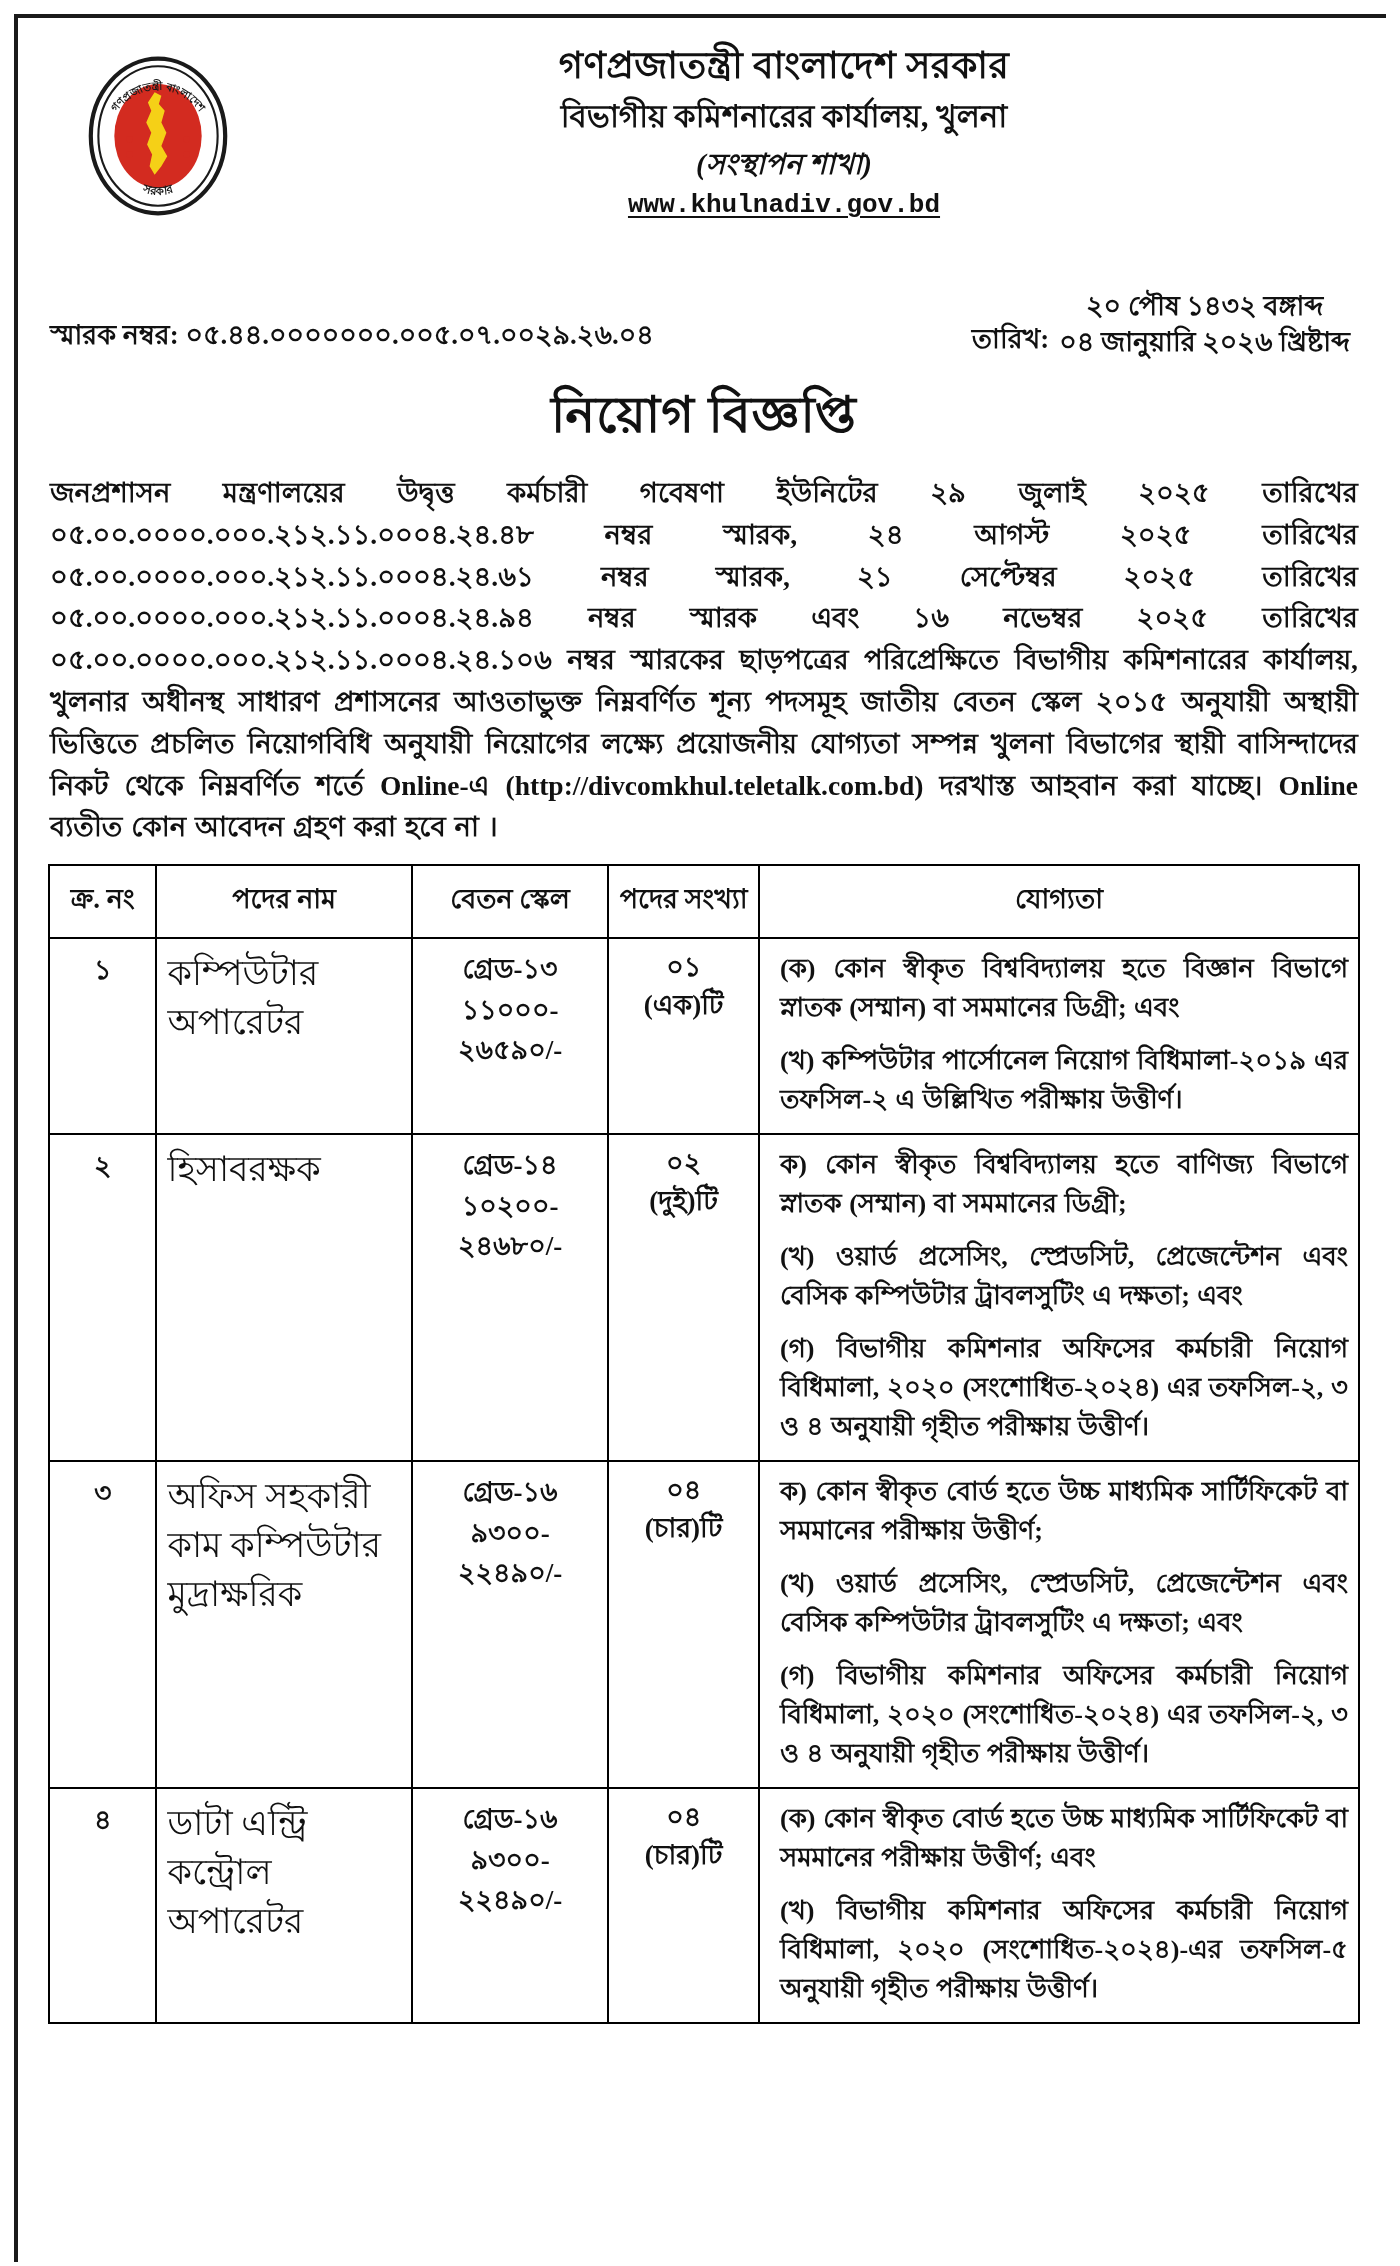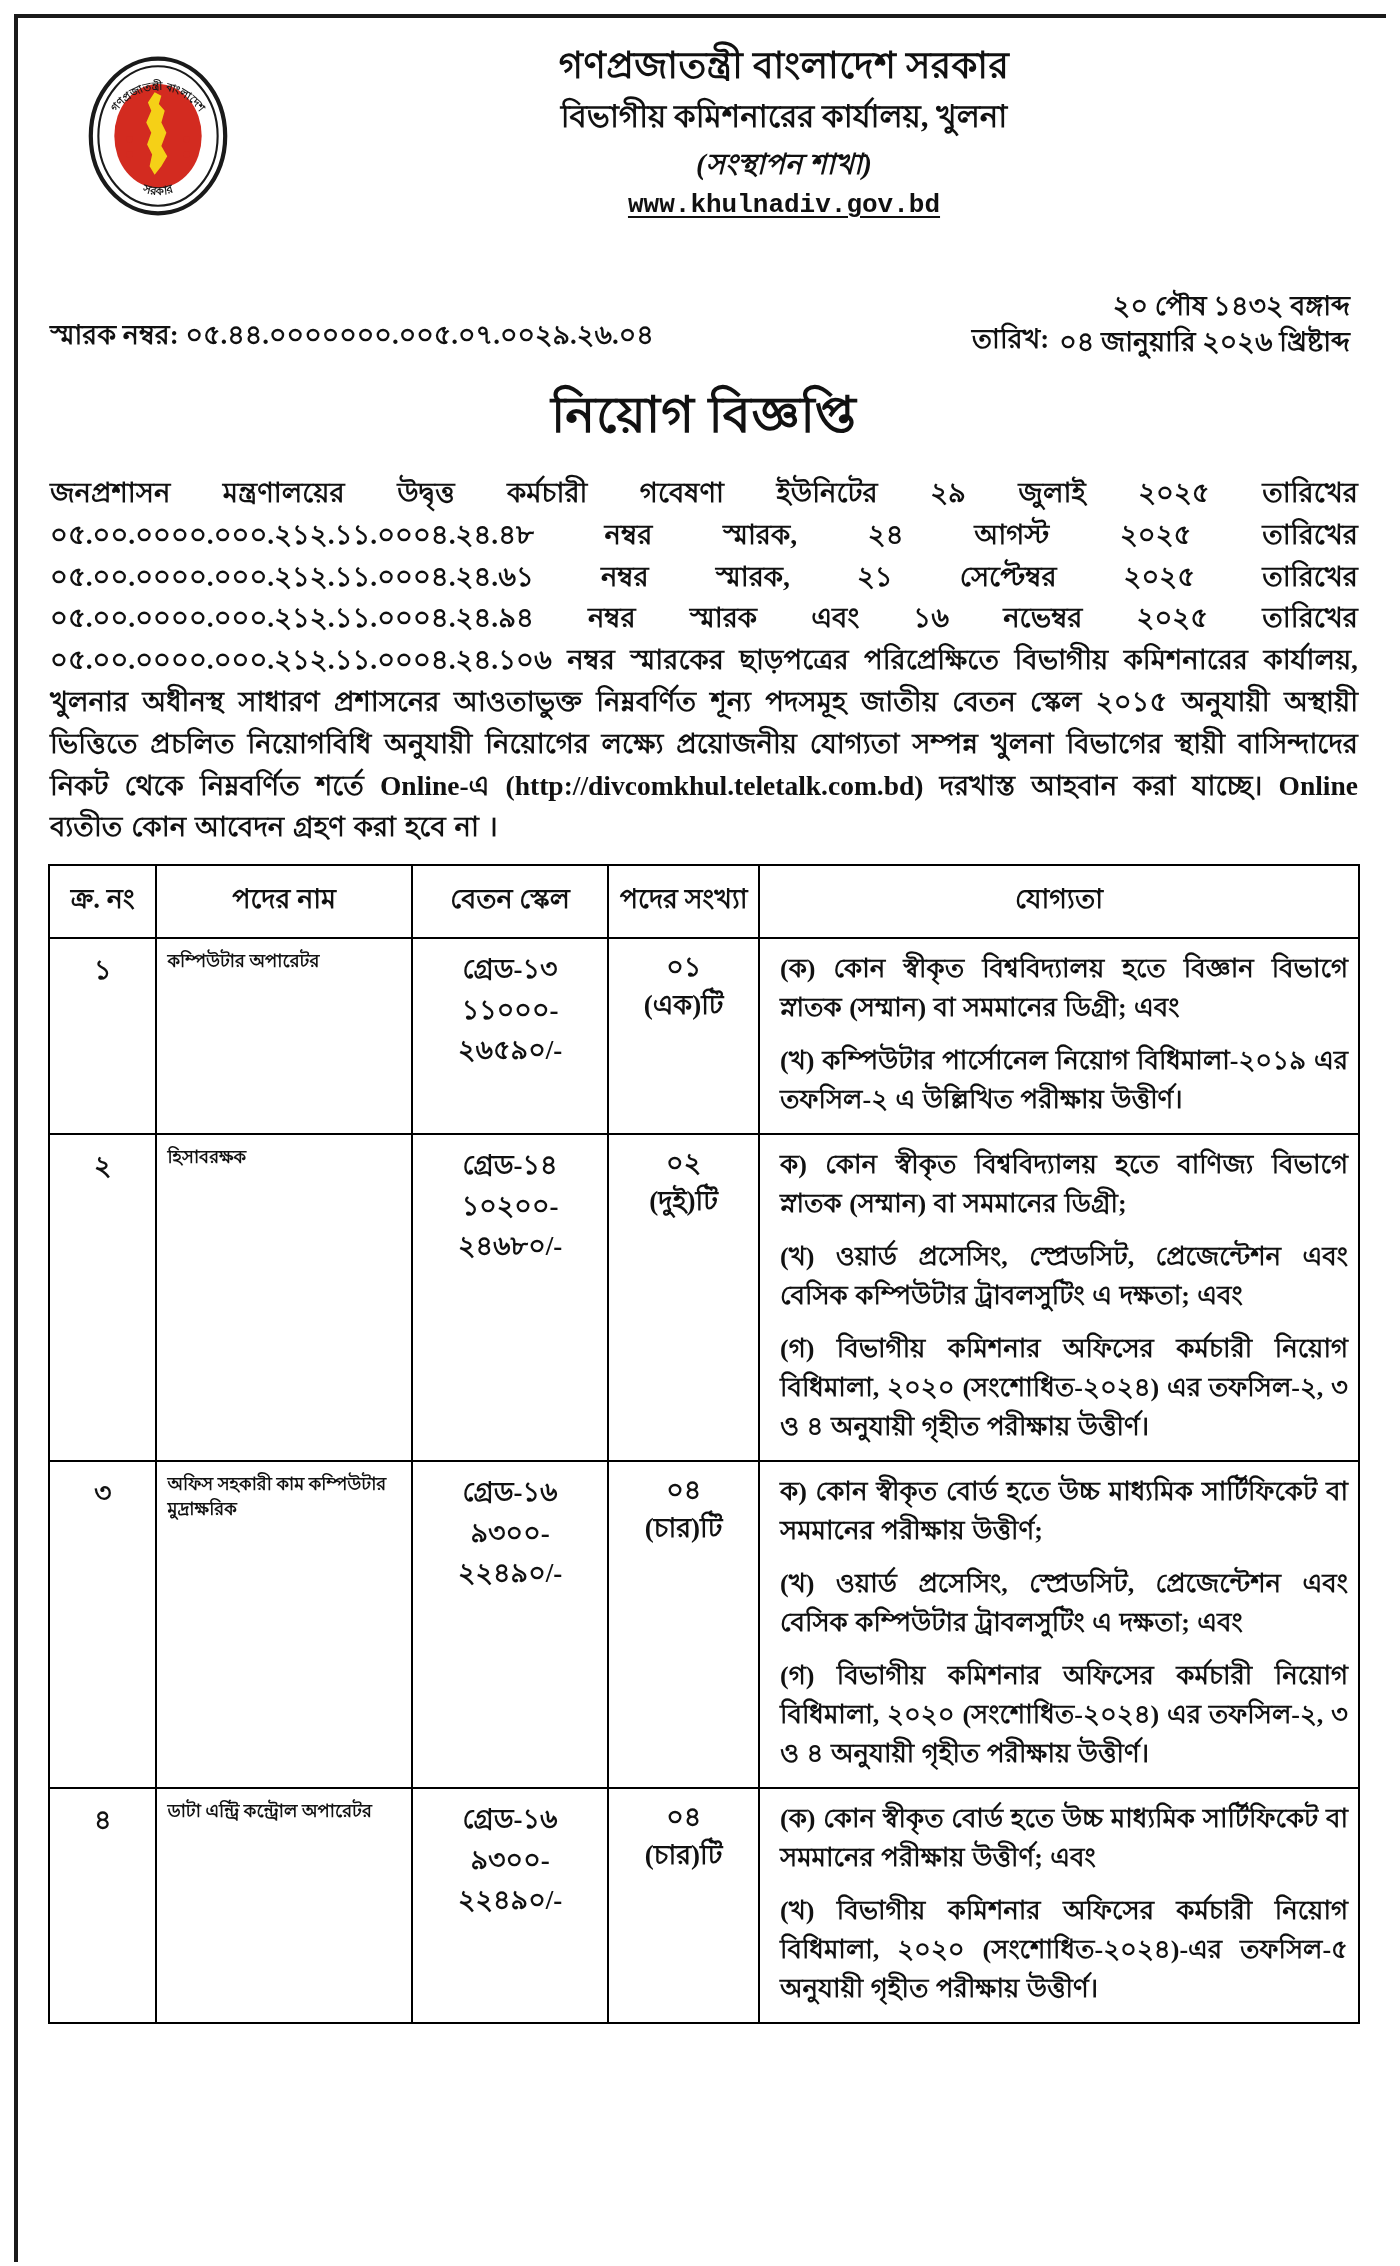--- a/index.html
+++ b/index.html
@@ -110,21 +110,21 @@
     align-items: flex-start;
     gap: 10px;
     padding-right: 6px;
   }
   .date-label {
     font-size: 27px;
     font-weight: 700;
     padding-top: 30px;
     white-space: nowrap;
   }
-  .date-values { text-align: right; }
+  .date-values { text-align: center; }
   .date-values div {
     font-size: 27px;
     font-weight: 700;
     line-height: 1.35;
     white-space: nowrap;
   }
 
   
   .title {
     text-align: center;
@@ -171,22 +171,22 @@
   col.c-num  { width: 11.5%; }
   col.c-qual { width: 45.8%; }
 
   td.sl {
     text-align: center;
     font-size: 27px;
     font-weight: 700;
     padding-top: 18px;
   }
   td.post {
-    font-size: 18px;
-    font-weight: 700;
+    font-size: 35px;
+    font-weight: 400;
     line-height: 1.4;
     padding-top: 18px;
     padding-left: 14px;
   }
   td.pay {
     font-size: 27px;
     font-weight: 700;
     line-height: 1.5;
     text-align: center;
     padding-top: 18px;

